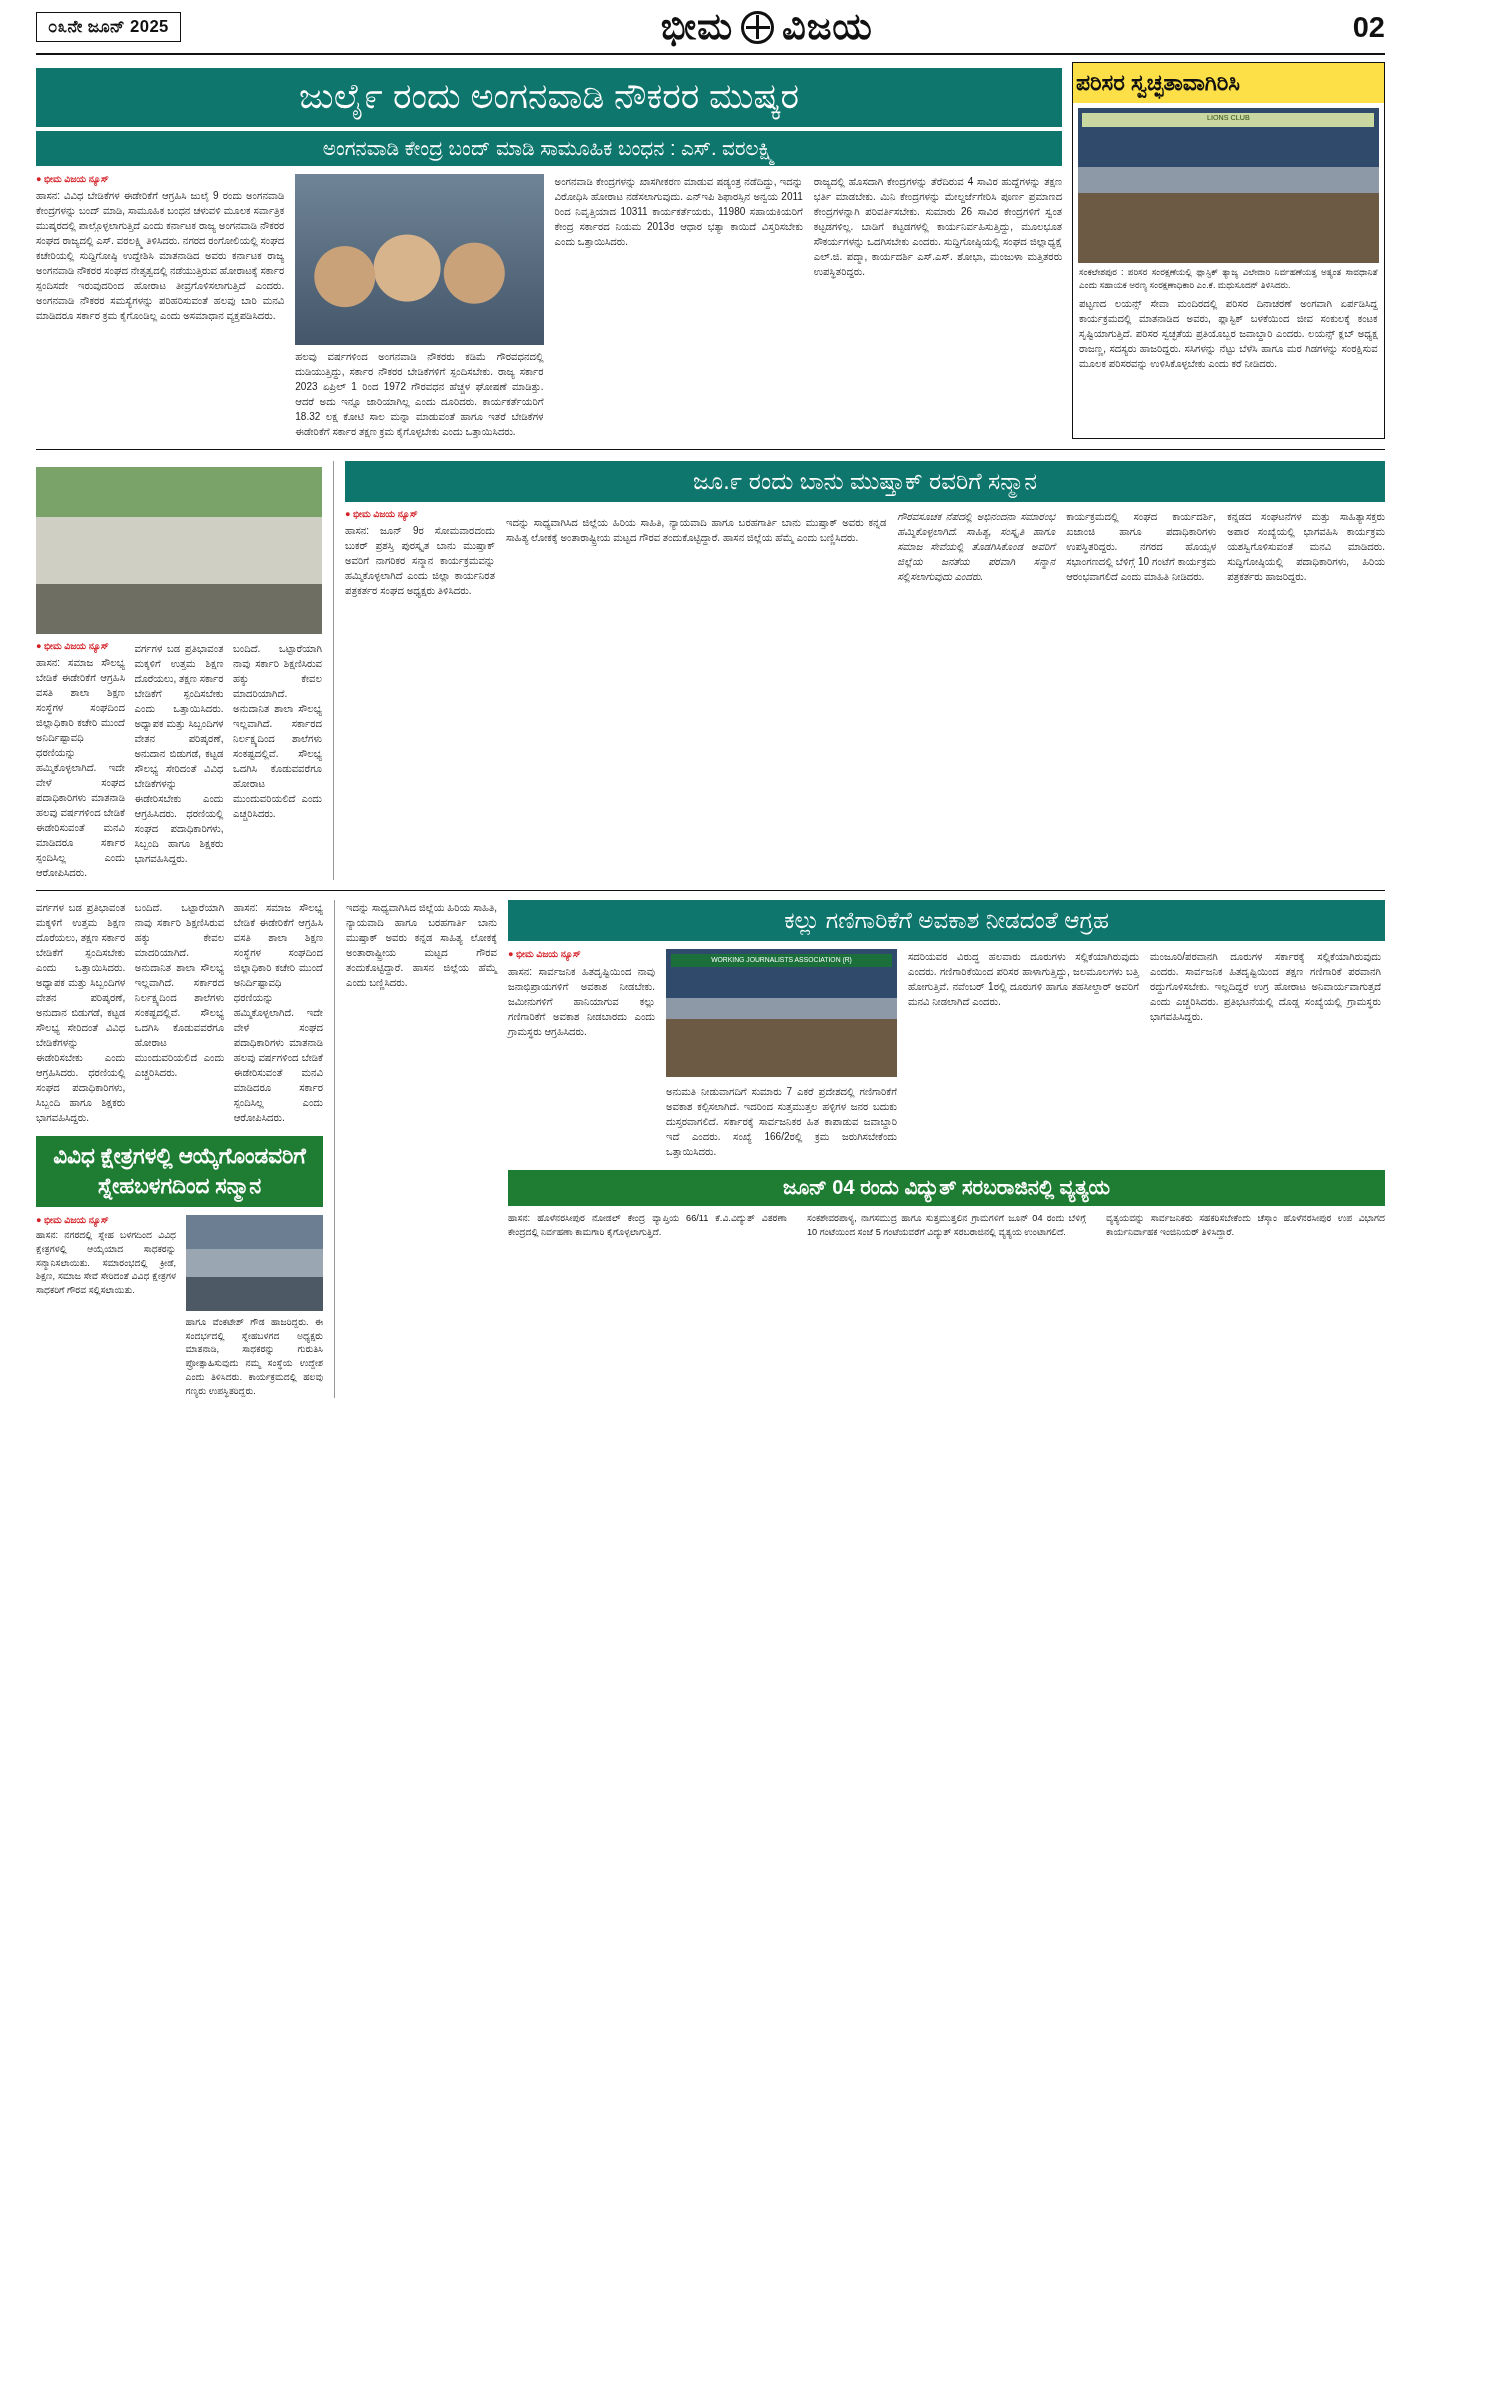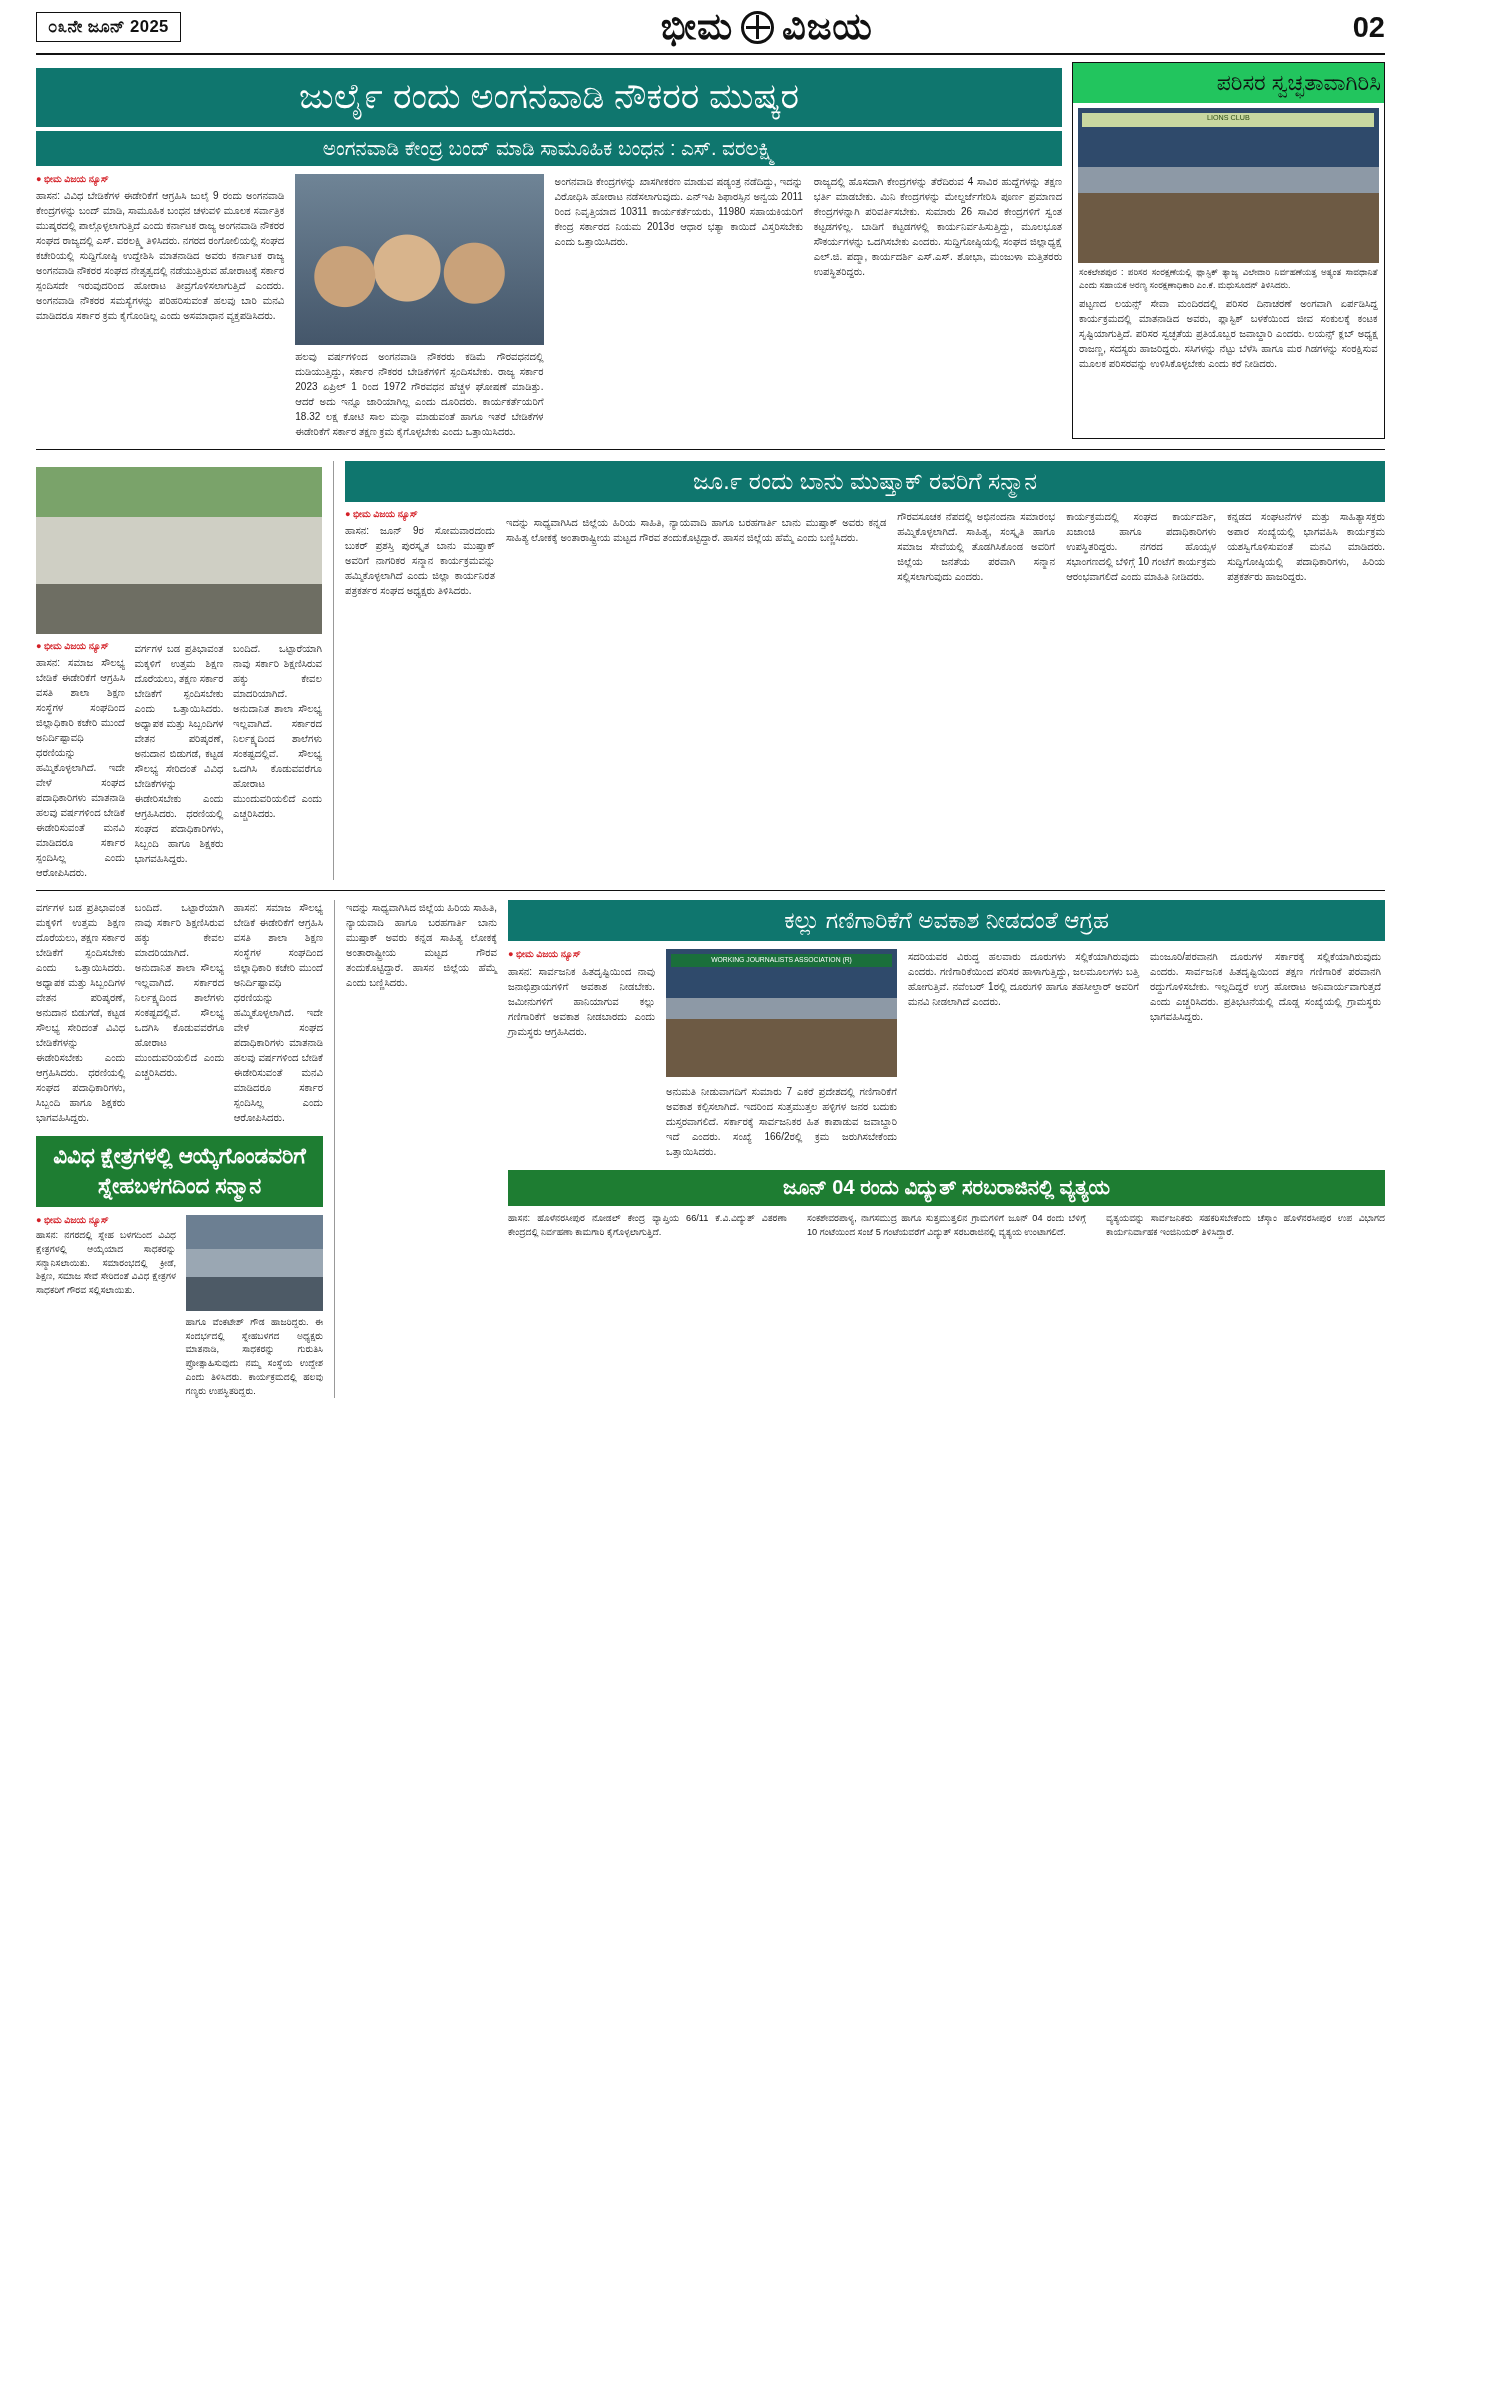--- a/index.html
+++ b/index.html
@@ -16,21 +16,21 @@
   .masthead { display:flex; align-items:center; justify-content:space-between; border-bottom:2.4px solid #111; padding-bottom:4.8px; }
   .date-box { border:1.6px solid #111; padding:4px 11px; font-size:16.7px; font-weight:bold; letter-spacing:0.4px; }
   .mast-title { font-size:37px; font-weight:bold; letter-spacing:0.8px; display:flex; align-items:center; gap:8px; }
   .mast-wheel { width:33px; height:33px; border-radius:50%; border:3.2px solid #111; position:relative; display:inline-block; }
   .mast-wheel:before, .mast-wheel:after { content:""; position:absolute; background:#111; }
   .mast-wheel:before { left:50%; top:1.6px; width:2.4px; height:24px; margin-left:-1.2px; }
   .mast-wheel:after { top:50%; left:1.6px; height:2.4px; width:24px; margin-top:-1.2px; }
   .page-no { font-size:29px; font-weight:bold; }
   .hdr-red { background:#0f766e; color:#fff; text-align:center; font-weight:normal; }
   .hdr-green { background:#1e7d32; color:#fff; text-align:center; font-weight:bold; }
-  .hdr-yellow { background:#22c55e; color:#111; text-align:right; font-weight:normal; }
+  .hdr-yellow { background:#fde047; color:#111; text-align:left; font-weight:bold; }
   .body-col { font-size:10px; line-height:1.5; text-align:justify; color:#1a1a1a; }
   .byline { color:#d42027; font-weight:bold; font-size:9.2px; margin-bottom:3.2px; }
   .photo { background:linear-gradient(160deg,#8aa0b4,#5d7183); position:relative; overflow:hidden; }
   .cap { font-size:8.8px; line-height:1.45; text-align:justify; margin-top:3.2px; }
   .rule { border-top:0.8px solid #111; }
   .vline { border-left:0.8px solid #999; }
 
   
   .lead-title { font-size:35px; padding:8px 0 9.6px; margin-top:6.4px; }
   .sub-title { font-size:20px; padding:5.6px 0; margin-top:4.8px; }
@@ -142,21 +142,21 @@
     <div class="panelB vline" style="padding-left:11px;">
       <div class="hdr-red small-hd2">ಜೂ.೯ ರಂದು ಬಾನು ಮುಷ್ತಾಕ್ ರವರಿಗೆ ಸನ್ಮಾನ</div>
       <div style="display:flex;gap:11px;margin-top:6.4px;">
         <div style="width:151px;">
           <div class="byline">● <span>ಭೀಮ ವಿಜಯ ನ್ಯೂಸ್</span></div>
           <div class="body-col">ಹಾಸನ: ಜೂನ್ 9ರ ಸೋಮವಾರದಂದು ಬುಕರ್ ಪ್ರಶಸ್ತಿ ಪುರಸ್ಕೃತ ಬಾನು ಮುಷ್ತಾಕ್ ಅವರಿಗೆ ನಾಗರಿಕರ ಸನ್ಮಾನ ಕಾರ್ಯಕ್ರಮವನ್ನು ಹಮ್ಮಿಕೊಳ್ಳಲಾಗಿದೆ ಎಂದು ಜಿಲ್ಲಾ ಕಾರ್ಯನಿರತ ಪತ್ರಕರ್ತರ ಸಂಘದ ಅಧ್ಯಕ್ಷರು ತಿಳಿಸಿದರು.</div>
         </div>
         <div style="width:383px;">
           <div class="body-col" style="margin-top:6.4px;">ಇದನ್ನು ಸಾಧ್ಯವಾಗಿಸಿದ ಜಿಲ್ಲೆಯ ಹಿರಿಯ ಸಾಹಿತಿ, ನ್ಯಾಯವಾದಿ ಹಾಗೂ ಬರಹಗಾರ್ತಿ ಬಾನು ಮುಷ್ತಾಕ್ ಅವರು ಕನ್ನಡ ಸಾಹಿತ್ಯ ಲೋಕಕ್ಕೆ ಅಂತಾರಾಷ್ಟ್ರೀಯ ಮಟ್ಟದ ಗೌರವ ತಂದುಕೊಟ್ಟಿದ್ದಾರೆ. ಹಾಸನ ಜಿಲ್ಲೆಯ ಹೆಮ್ಮೆ ಎಂದು ಬಣ್ಣಿಸಿದರು.</div>
         </div>
-        <div style="width:159px;">
+        <div style="width:159px;font-style:italic;">
           <div class="body-col">ಗೌರವಸೂಚಕ ನೆಪದಲ್ಲಿ ಅಭಿನಂದನಾ ಸಮಾರಂಭ ಹಮ್ಮಿಕೊಳ್ಳಲಾಗಿದೆ. ಸಾಹಿತ್ಯ, ಸಂಸ್ಕೃತಿ ಹಾಗೂ ಸಮಾಜ ಸೇವೆಯಲ್ಲಿ ತೊಡಗಿಸಿಕೊಂಡ ಅವರಿಗೆ ಜಿಲ್ಲೆಯ ಜನತೆಯ ಪರವಾಗಿ ಸನ್ಮಾನ ಸಲ್ಲಿಸಲಾಗುವುದು ಎಂದರು.</div>
         </div>
         <div style="width:151px;">
           <div class="body-col">ಕಾರ್ಯಕ್ರಮದಲ್ಲಿ ಸಂಘದ ಕಾರ್ಯದರ್ಶಿ, ಖಜಾಂಚಿ ಹಾಗೂ ಪದಾಧಿಕಾರಿಗಳು ಉಪಸ್ಥಿತರಿದ್ದರು. ನಗರದ ಹೊಯ್ಸಳ ಸಭಾಂಗಣದಲ್ಲಿ ಬೆಳಿಗ್ಗೆ 10 ಗಂಟೆಗೆ ಕಾರ್ಯಕ್ರಮ ಆರಂಭವಾಗಲಿದೆ ಎಂದು ಮಾಹಿತಿ ನೀಡಿದರು.</div>
         </div>
         <div style="width:159px;">
           <div class="body-col">ಕನ್ನಡದ ಸಂಘಟನೆಗಳ ಮತ್ತು ಸಾಹಿತ್ಯಾಸಕ್ತರು ಅಪಾರ ಸಂಖ್ಯೆಯಲ್ಲಿ ಭಾಗವಹಿಸಿ ಕಾರ್ಯಕ್ರಮ ಯಶಸ್ವಿಗೊಳಿಸುವಂತೆ ಮನವಿ ಮಾಡಿದರು. ಸುದ್ದಿಗೋಷ್ಠಿಯಲ್ಲಿ ಪದಾಧಿಕಾರಿಗಳು, ಹಿರಿಯ ಪತ್ರಕರ್ತರು ಹಾಜರಿದ್ದರು.</div>
         </div>
       </div>
     </div>

